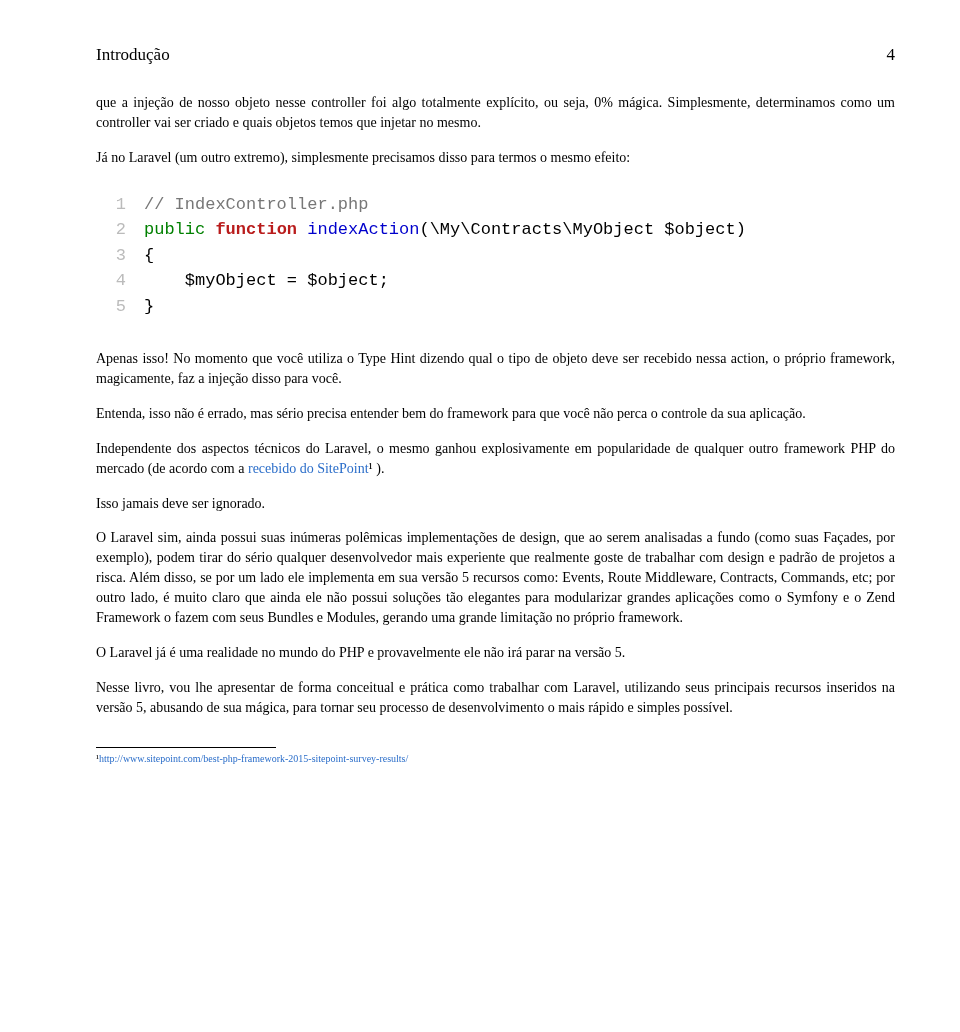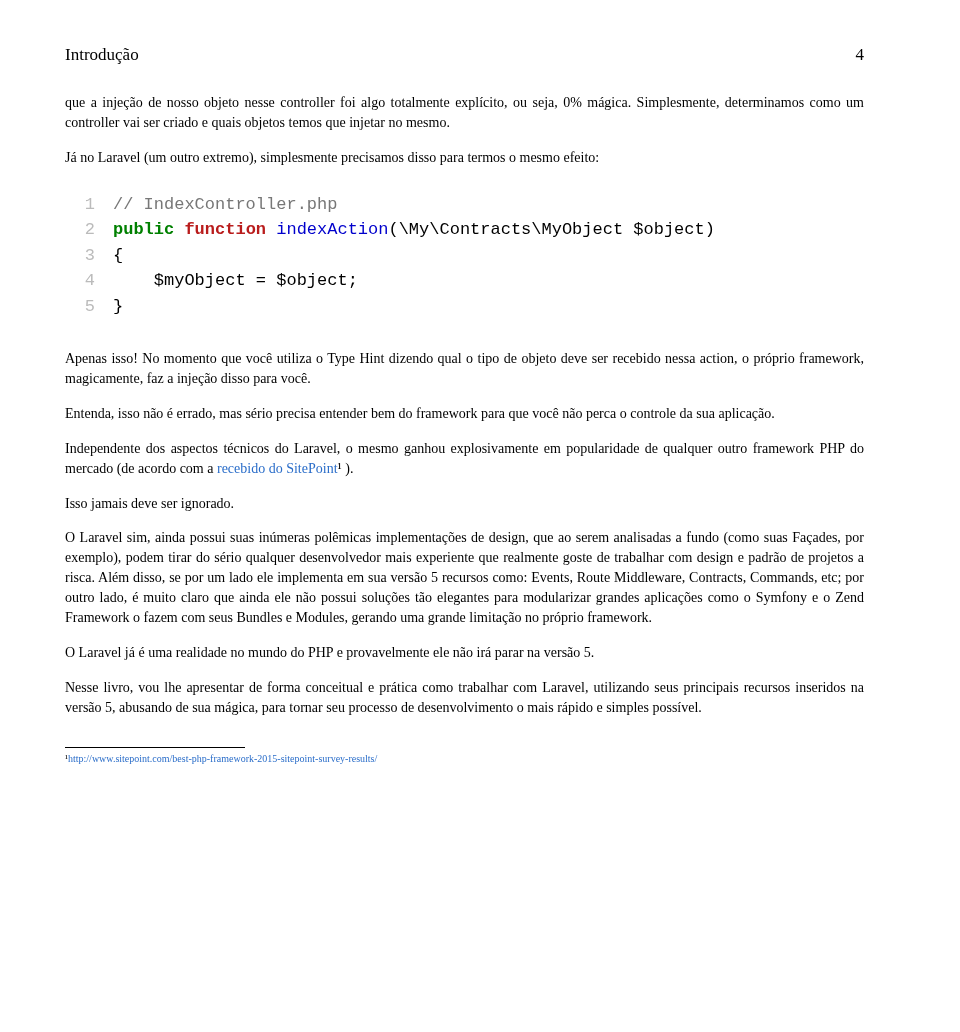--- a/index.html
+++ b/index.html
@@ -4,22 +4,23 @@
 <style>
   body {
     margin: 0;
     padding: 0;
     font-family: Georgia, 'Times New Roman', serif;
     background: #ffffff;
     color: #000000;
     width: 960px;
   }
   .page {
-    padding: 45px 96px 30px 65px;
+    padding: 45px 65px 30px 65px;
     box-sizing: border-box;
+    margin-left: 31px;
   }
   .header-row {
     display: flex;
     justify-content: space-between;
     font-size: 17px;
     margin-bottom: 28px;
   }
   .section-title {
     font-weight: normal;
   }
@@ -45,21 +46,21 @@
     width: 30px;
     text-align: right;
     color: #bbbbbb;
     flex-shrink: 0;
     padding-right: 18px;
   }
   .code-content {
     white-space: pre;
   }
   .comment { color: #777777; }
-  .keyword { color: #008000; font-weight: bold; }
+  .keyword { color: #008000; font-weight: normal; }
   .type { color: #b91c1c; font-weight: bold; }
   .func-name { color: #0000cc; }
   .link {
     color: #2a6dc9;
     text-decoration: none;
   }
   .footnote-rule {
     border: none;
     border-top: 1px solid #000;
     width: 180px;

